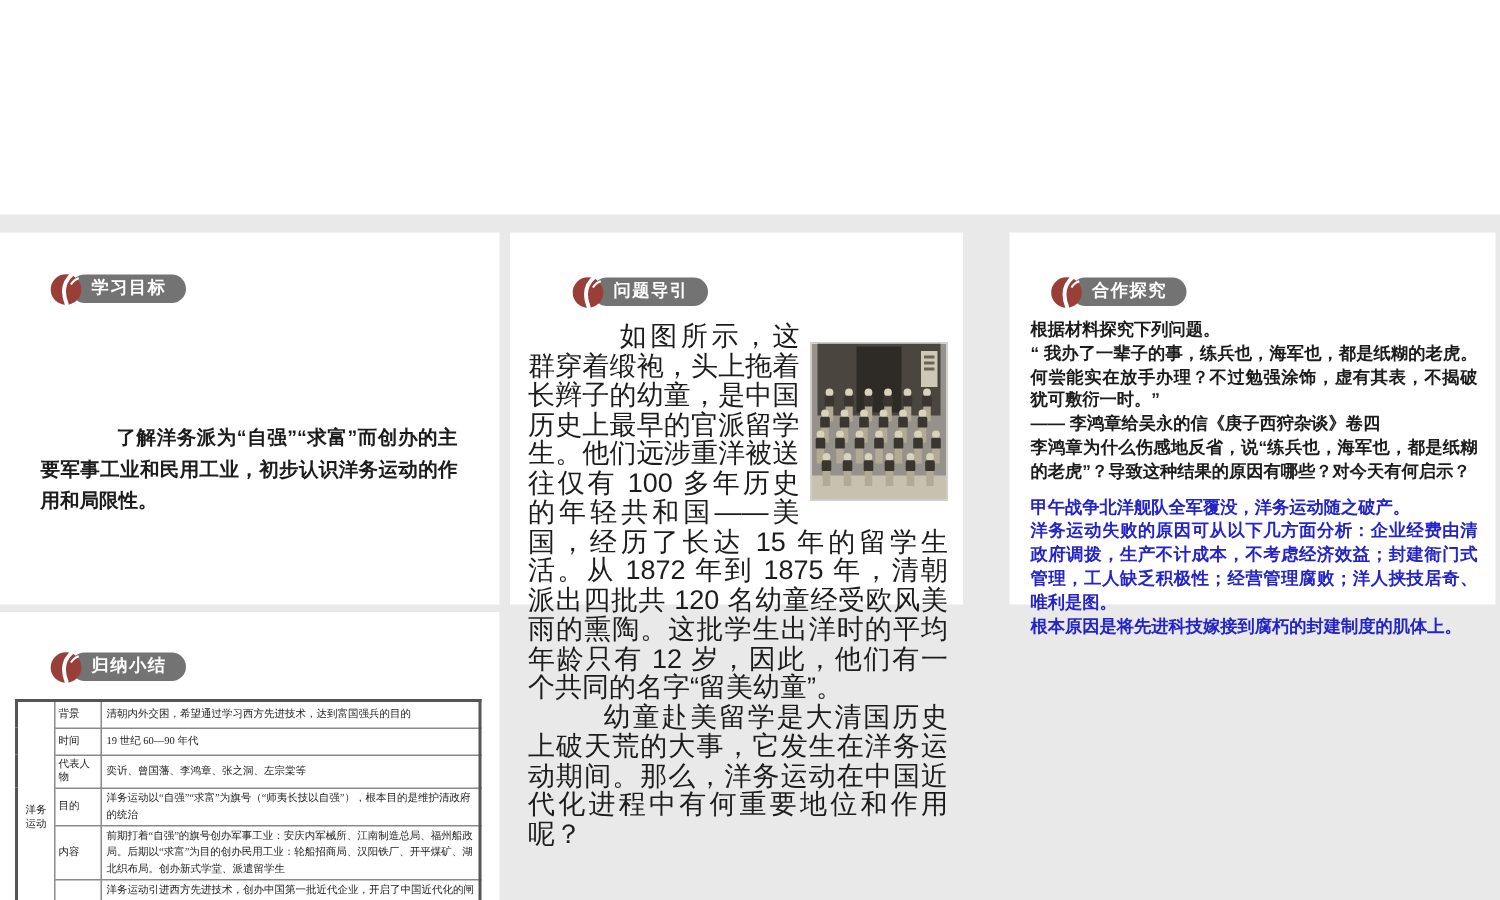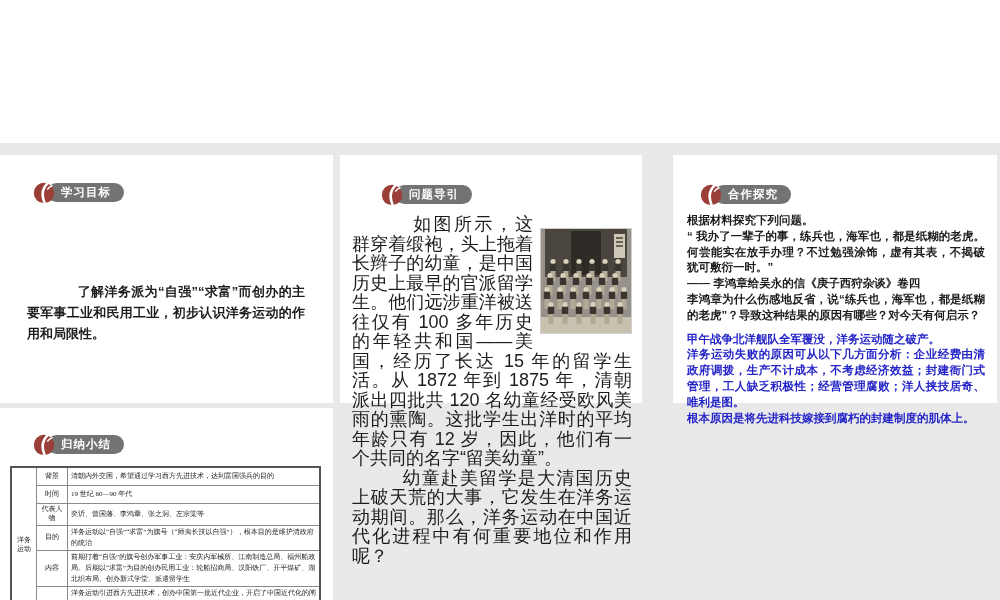--- a/index.html
+++ b/index.html
@@ -54,21 +54,21 @@
 
   
   .sum-table{
     border-collapse:collapse;margin:11px 0 0 10px;width:311px;
     font-family:"Liberation Serif","DejaVu Serif",serif;
     font-size:7px;color:#222;table-layout:fixed;
   }
   .sum-table td{border:1px solid #8a8a8a;padding:1px 3px;vertical-align:middle;}
   .sum-table{border:2px solid #555;}
   .sum-table .subj{width:20px;text-align:center;line-height:9px;padding:1px 2px;}
-  .sum-table .lbl{width:26px;text-align:center;line-height:9px;padding:1px 2px;margin-left:35px;}
+  .sum-table .lbl{width:26px;text-align:left;line-height:9px;padding:1px 2px;margin-left:35px;}
   .sum-table .cnt{line-height:11px;text-align:left;}
 </style>
 </head>
 <body>
 
 <div class="card top-band"></div>
 
 <div class="card panel-left">
   <div class="badge bm-left">
     <svg class="badge-icon" viewBox="0 0 24 24">

